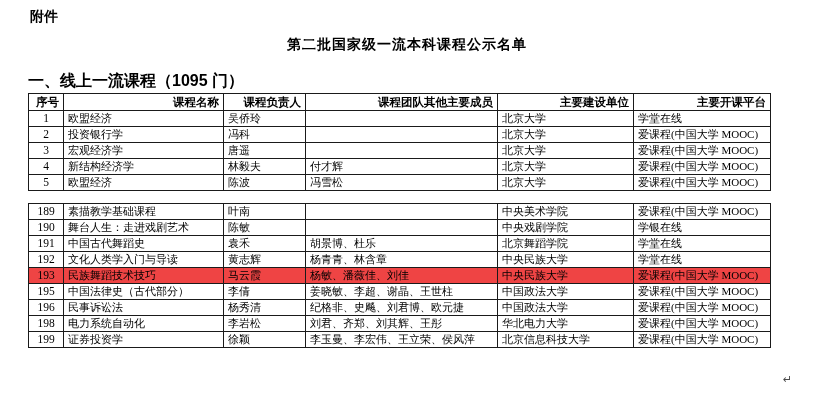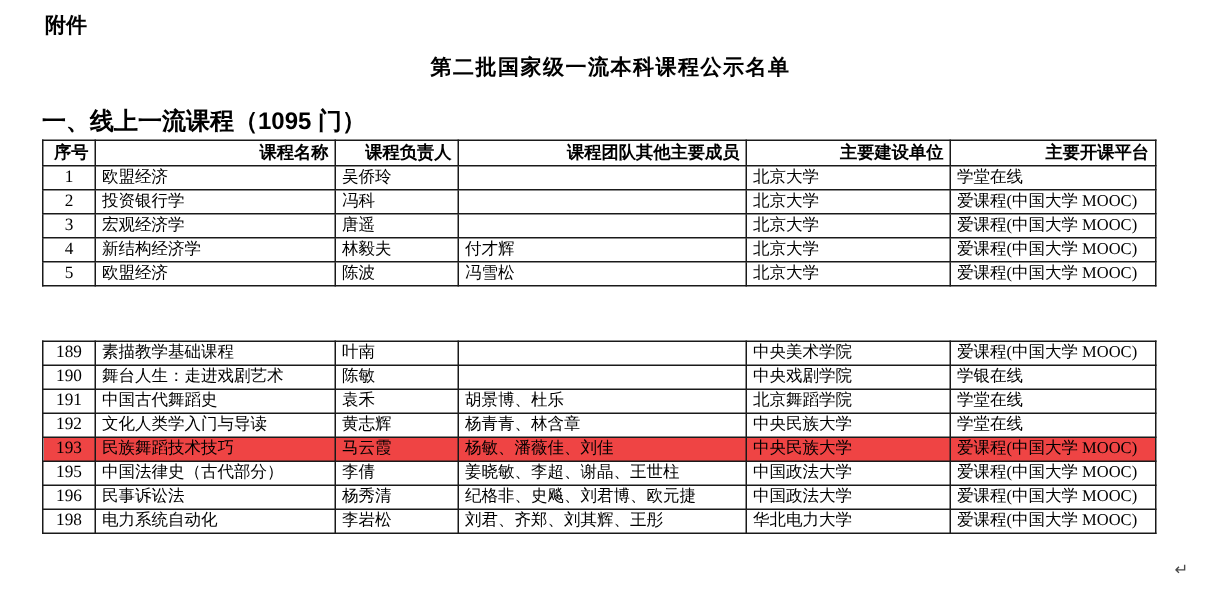--- a/index.html
+++ b/index.html
@@ -28,21 +28,21 @@
     font-size: 16px; font-weight: bold; text-align: right;
   }
   table.t {
     position: absolute; left: 28px;
     width: 742px;
     border-collapse: collapse;
     table-layout: fixed;
     font-size: 11px;
   }
   table.t1 { top: 93px; }
-  table.t2 { top: 203px; margin-top: 24px; }
+  table.t2 { top: 203px; }
   .t th, .t td {
     border: 1px solid #1a1a1a;
     padding: 0 4px;
     height: 15px;
     line-height: 1.25;
     white-space: nowrap;
     overflow: hidden;
     vertical-align: middle;
     font-weight: normal;
   }
@@ -202,16 +202,24 @@
         <td>爱课程(中国大学 MOOC)</td>
       </tr>
       <tr>
         <td class="num">198</td>
         <td>电力系统自动化</td>
         <td>李岩松</td>
         <td>刘君、齐郑、刘其辉、王彤</td>
         <td>华北电力大学</td>
         <td>爱课程(中国大学 MOOC)</td>
       </tr>
+      <tr>
+        <td class="num">199</td>
+        <td>证券投资学</td>
+        <td>徐颖</td>
+        <td>李玉曼、李宏伟、王立荣、侯风萍</td>
+        <td>北京信息科技大学</td>
+        <td>爱课程(中国大学 MOOC)</td>
+      </tr>
     </tbody>
 </table>
 
 <div class="pilcrow">↵</div>
 
 </body></html>

